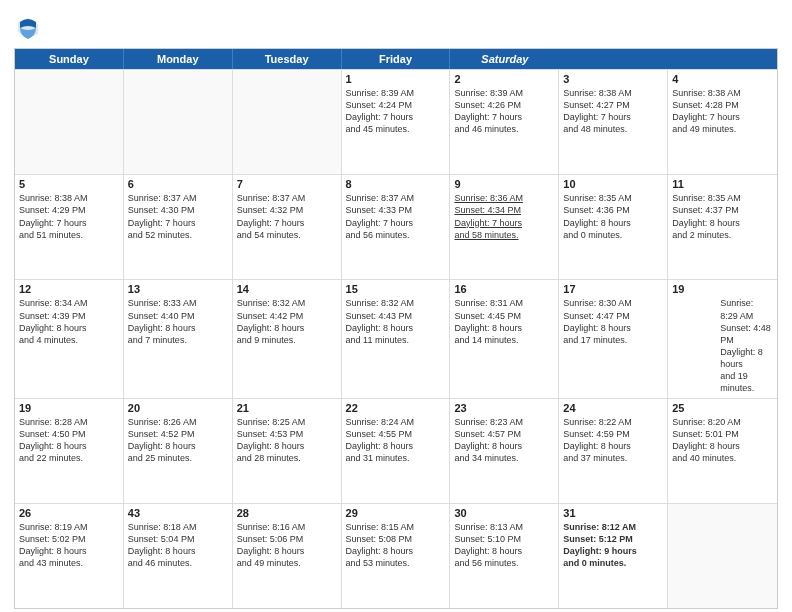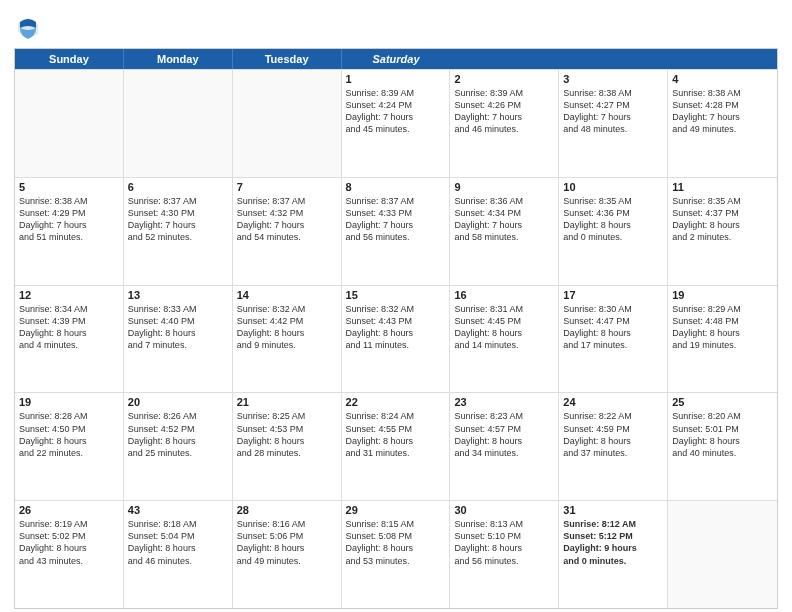--- a/index.html
+++ b/index.html
@@ -136,20 +136,21 @@
       <div class="month-title"></div>
       <div class="subtitle"></div>
     </div>
   </div>
 
   <div class="calendar">
     <div class="cal-header-row">
     <div class="cal-header-cell">Sunday</div>
         <div class="cal-header-cell">Monday</div>
         <div class="cal-header-cell">Tuesday</div>
+        <div class="cal-header-cell">Friday</div>
         <div class="cal-header-cell">Saturday</div>
       </div>
     <div class="cal-body">
     <div class="cal-row">
           <div class="cal-cell empty"></div>
           <div class="cal-cell empty"></div>
           <div class="cal-cell empty"></div>
           <div class="cal-cell">
             <div class="cell-day">1</div>
             <div class="cell-info" style="white-space: pre-line;">Sunrise: 8:39 AM
@@ -203,21 +204,21 @@
           </div>
           <div class="cal-cell">
             <div class="cell-day">8</div>
             <div class="cell-info" style="white-space: pre-line;">Sunrise: 8:37 AM
 Sunset: 4:33 PM
 Daylight: 7 hours
 and 56 minutes.</div>
           </div>
           <div class="cal-cell">
             <div class="cell-day">9</div>
-            <div class="cell-info" style="white-space: pre-line;">Sunrise: 8:36 AM
+            <div class="cell-info" style="white-space: pre-line; text-decoration: underline;">Sunrise: 8:36 AM
 Sunset: 4:34 PM
 Daylight: 7 hours
 and 58 minutes.</div>
           </div>
           <div class="cal-cell">
             <div class="cell-day">10</div>
             <div class="cell-info" style="white-space: pre-line;">Sunrise: 8:35 AM
 Sunset: 4:36 PM
 Daylight: 8 hours
 and 0 minutes.</div>
@@ -268,21 +269,21 @@
           </div>
           <div class="cal-cell">
             <div class="cell-day">17</div>
             <div class="cell-info" style="white-space: pre-line;">Sunrise: 8:30 AM
 Sunset: 4:47 PM
 Daylight: 8 hours
 and 17 minutes.</div>
           </div>
           <div class="cal-cell">
             <div class="cell-day">19</div>
-            <div class="cell-info" style="white-space: pre-line;">Sunrise: 8:29 AM
+            <div class="cell-info" style="white-space: pre-line; margin-left: 48px;">Sunrise: 8:29 AM
 Sunset: 4:48 PM
 Daylight: 8 hours
 and 19 minutes.</div>
           </div>
         </div>
         <div class="cal-row">
           <div class="cal-cell">
             <div class="cell-day">19</div>
             <div class="cell-info" style="white-space: pre-line;">Sunrise: 8:28 AM
 Sunset: 4:50 PM

